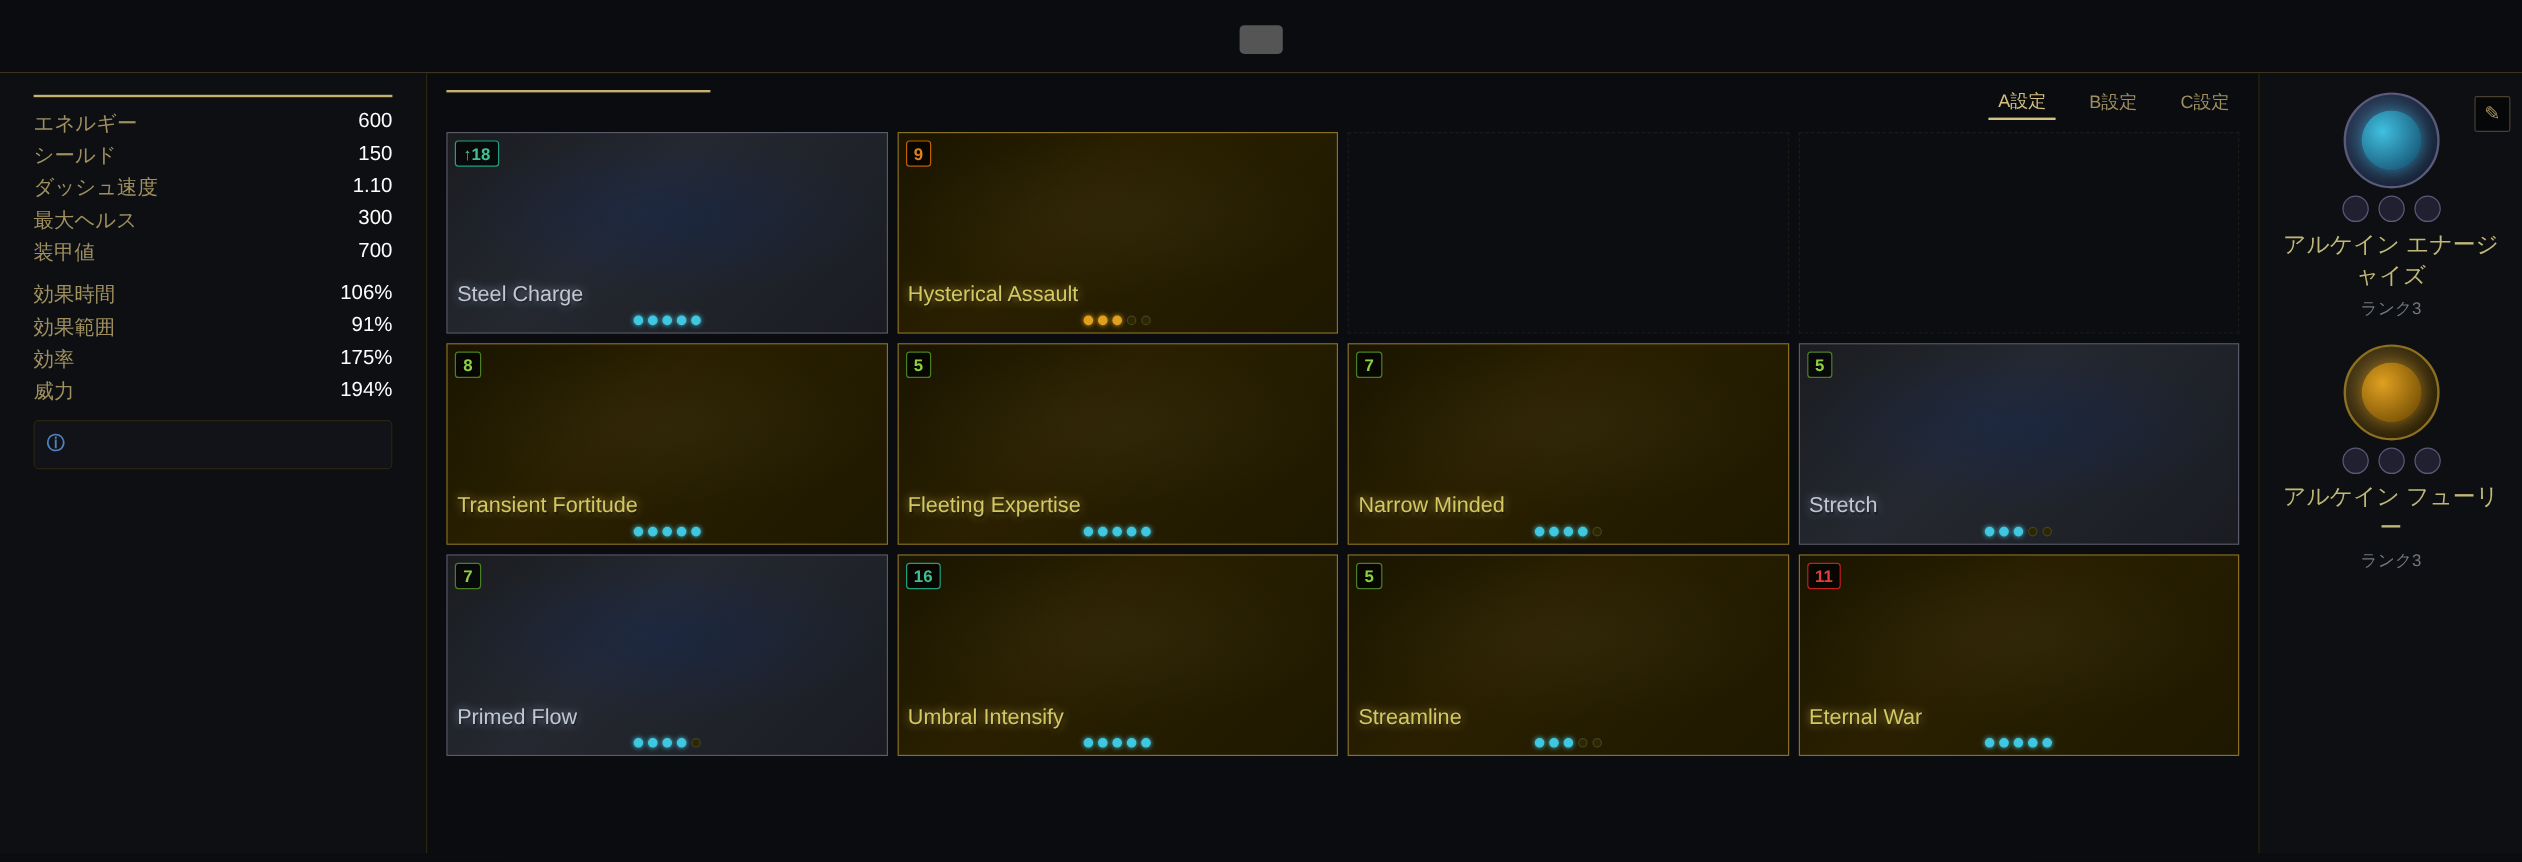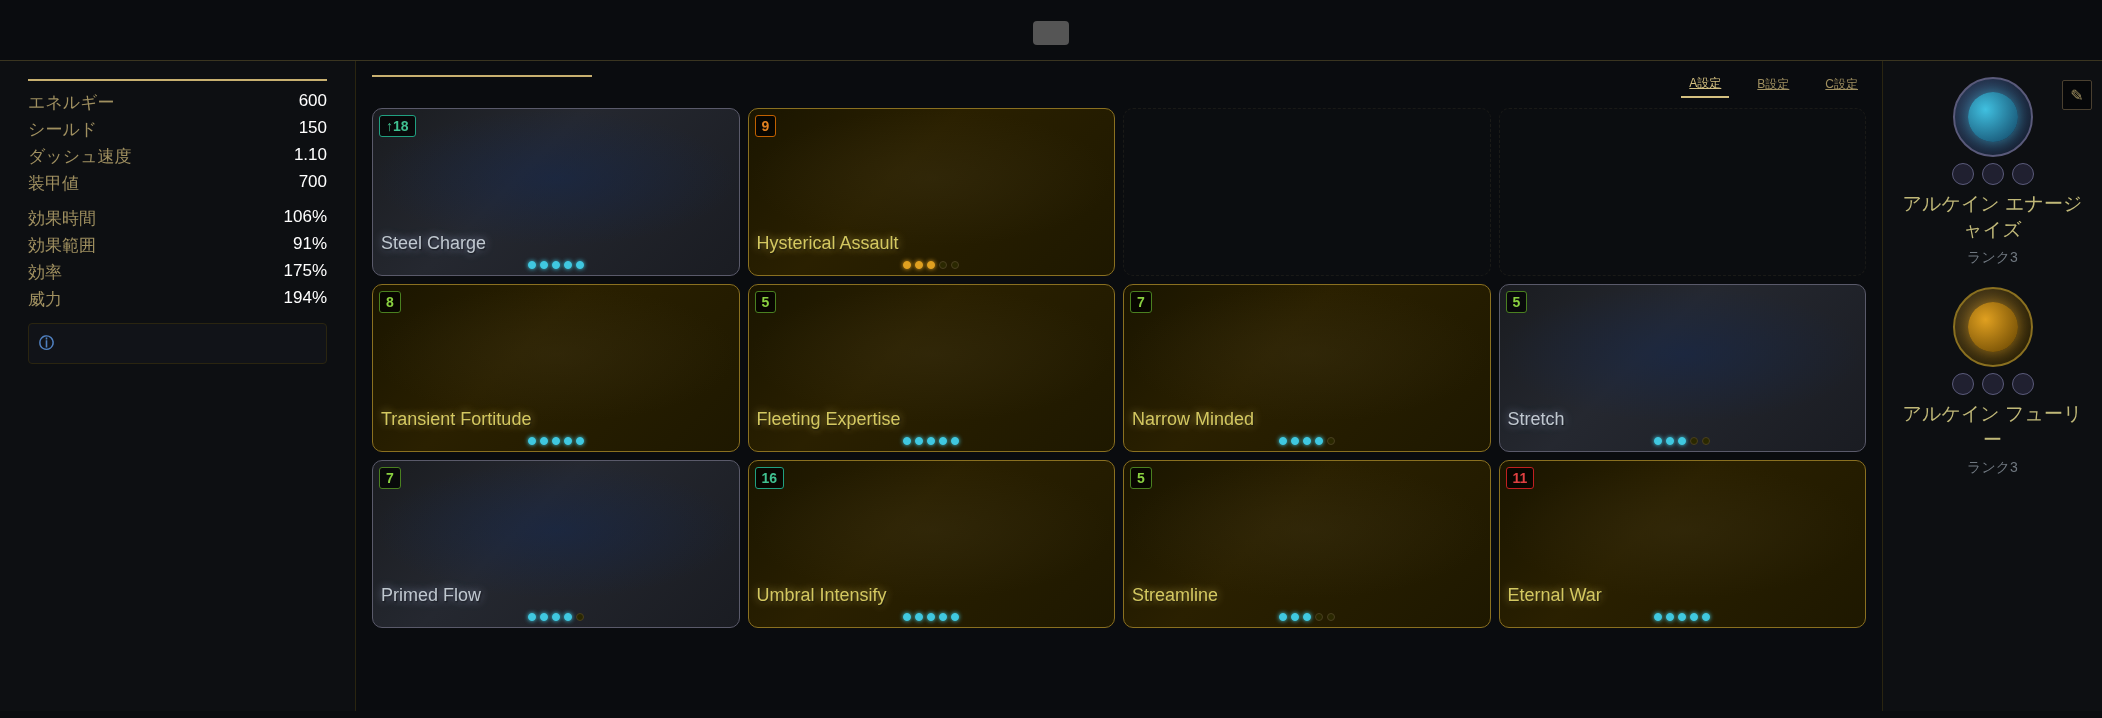--- a/index.html
+++ b/index.html
@@ -110,25 +110,24 @@
       line-height: 1.7;
       flex: 1;
     }
     .config-tabs {
       display: flex;
       gap: 20px;
       align-items: center;
       margin-left: auto;
     }
     .config-tab {
-      font-size: 12px;
+      font-size: 15px;
       color: #a09060;
       cursor: pointer;
       padding: 4px 8px;
-      text-decoration: underline;
     }
     .config-tab.active {
       color: #d4c080;
       border-bottom: 2px solid #d4c080;
     }
 
     
     .mod-grid {
       display: flex;
       flex-direction: column;
@@ -138,21 +137,21 @@
     .mod-row {
       display: flex;
       gap: 8px;
     }
 
     .mod-card {
       flex: 1;
       height: 168px;
       background: linear-gradient(135deg, #1a1810 0%, #2a2515 40%, #1e1c10 100%);
       border: 1px solid #4a4020;
-      border-radius: 10px;
+      border-radius: 0;
       position: relative;
       overflow: hidden;
       display: flex;
       flex-direction: column;
       justify-content: flex-end;
       cursor: pointer;
     }
     .mod-card.silver {
       background: linear-gradient(135deg, #1a1c20 0%, #252830 40%, #1a1c22 100%);
       border-color: #5a5a6a;
@@ -334,20 +333,24 @@
         </div>
         <div class="stat-row">
           <span>シールド</span>
           <span class="stat-value">150</span>
         </div>
         <div class="stat-row">
           <span>ダッシュ速度</span>
           <span class="stat-value">1.10</span>
         </div>
         <div class="stat-row">
+          <span>最大ヘルス</span>
+          <span class="stat-value">300</span>
+        </div>
+        <div class="stat-row">
           <span>装甲値</span>
           <span class="stat-value">700</span>
         </div>
         <div style="height: 8px;"></div>
         <div class="stat-row">
           <span>効果時間</span>
           <span class="stat-value">106%</span>
         </div>
         <div class="stat-row">
           <span>効果範囲</span>

